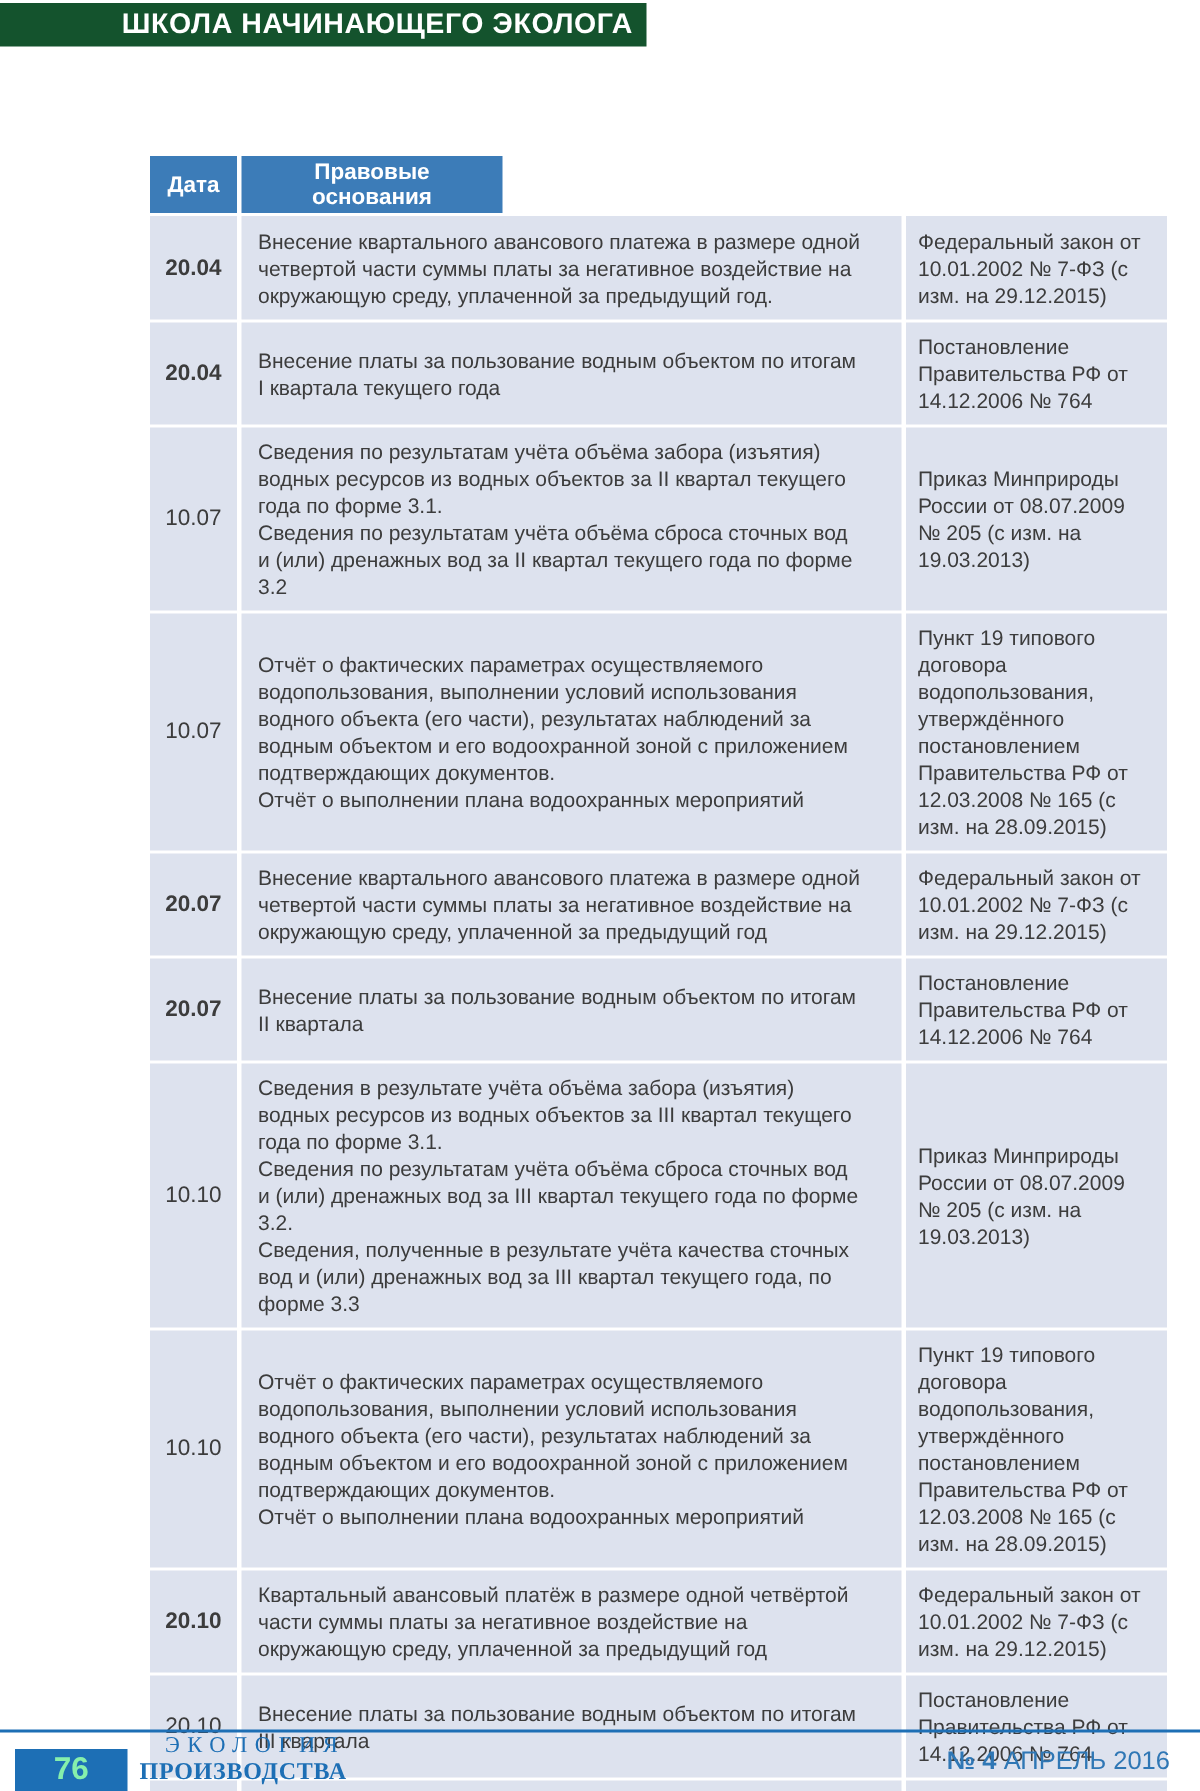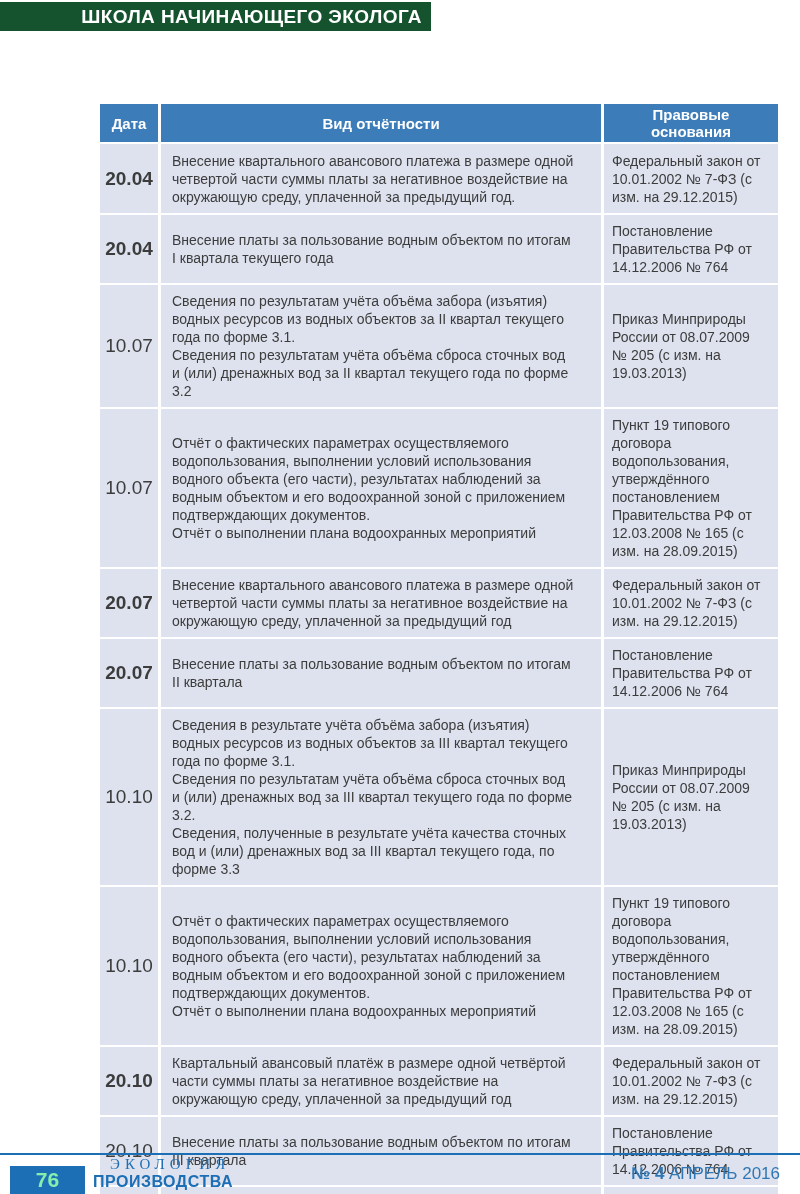--- a/index.html
+++ b/index.html
@@ -23,21 +23,21 @@
   }
   .trow{display:flex;gap:3px;}
   .cell{box-sizing:border-box;display:flex;align-items:center;}
   .c-date{width:58px;justify-content:center;text-align:center;flex:none;}
   .c-report{width:440px;flex:none;}
   .c-legal{width:174px;flex:none;}
   .thead{height:38px;margin-top:16px;}
   .thead .cell{background:#3c7cb8;color:#ffffff;font-weight:bold;font-size:15px;
     justify-content:center;text-align:center;line-height:17px;}
   .body-row .cell{background:#dde2ee;font-size:14px;line-height:18px;}
-  .body-row .c-date{font-size:19px;}
+  .body-row .c-date{font-size:15px;}
   .body-row .c-date .bold{font-weight:bold;}
   .body-row .c-report{padding:7px 27px 7px 11px;}
   .body-row .c-legal{padding:7px 15px 7px 8px;}
   .cell .txt{white-space:pre-line;}
   #rows .trow:nth-child(1){min-height:69px}
   #rows .trow:nth-child(2){min-height:55px}
   #rows .trow:nth-child(3){min-height:109px}
   #rows .trow:nth-child(4){min-height:125px}
   #rows .trow:nth-child(5){min-height:58px}
   #rows .trow:nth-child(6){min-height:54px}
@@ -51,42 +51,39 @@
   .pagenum{
     position:absolute;left:10px;top:1166px;width:75px;height:28px;background:#1d6fb5;
     color:#86efac;font-weight:bold;font-size:21px;display:flex;align-items:center;justify-content:center;
   }
   .logo{position:absolute;left:93px;top:1157px;color:#1d6fb5;line-height:1;}
   .logo-top{
     font-family:"Liberation Serif", serif;font-size:15px;letter-spacing:5px;
     text-transform:uppercase;padding-left:17px;
   }
   .logo-bottom{
-    font-weight:bold;font-size:16px;letter-spacing:.5px;text-transform:uppercase;margin-top:2px;
+    font-weight:bold;font-size:16px;letter-spacing:.5px;text-transform:uppercase;margin-top:2px;font-family:Liberation Serif, serif;
   }
   .issue{
     position:absolute;right:20px;top:1164px;color:#2f77b5;font-size:17px;white-space:nowrap;
   }
   .issue .issue-num{font-weight:bold;}
 </style>
 </head>
 <body>
 
 <div class="banner">
   <span>ШКОЛА НАЧИНАЮЩЕГО ЭКОЛОГА</span>
 </div>
 
 <div class="tbl">
   <div class="trow thead">
     <div class="cell c-date">
       <span class="txt">Дата</span>
     </div>
-    <div class="cell c-report">
-      <span class="txt">Вид отчётности</span>
-    </div>
     <div class="cell c-legal">
       <span class="txt">Правовые
 основания</span>
     </div>
   </div>
   <div id="rows" style="display: flex; flex-direction: column; gap: 2px;">
       <div class="trow body-row">
     <div class="cell c-date">
       <span class="bold">20.04</span>
     </div>

